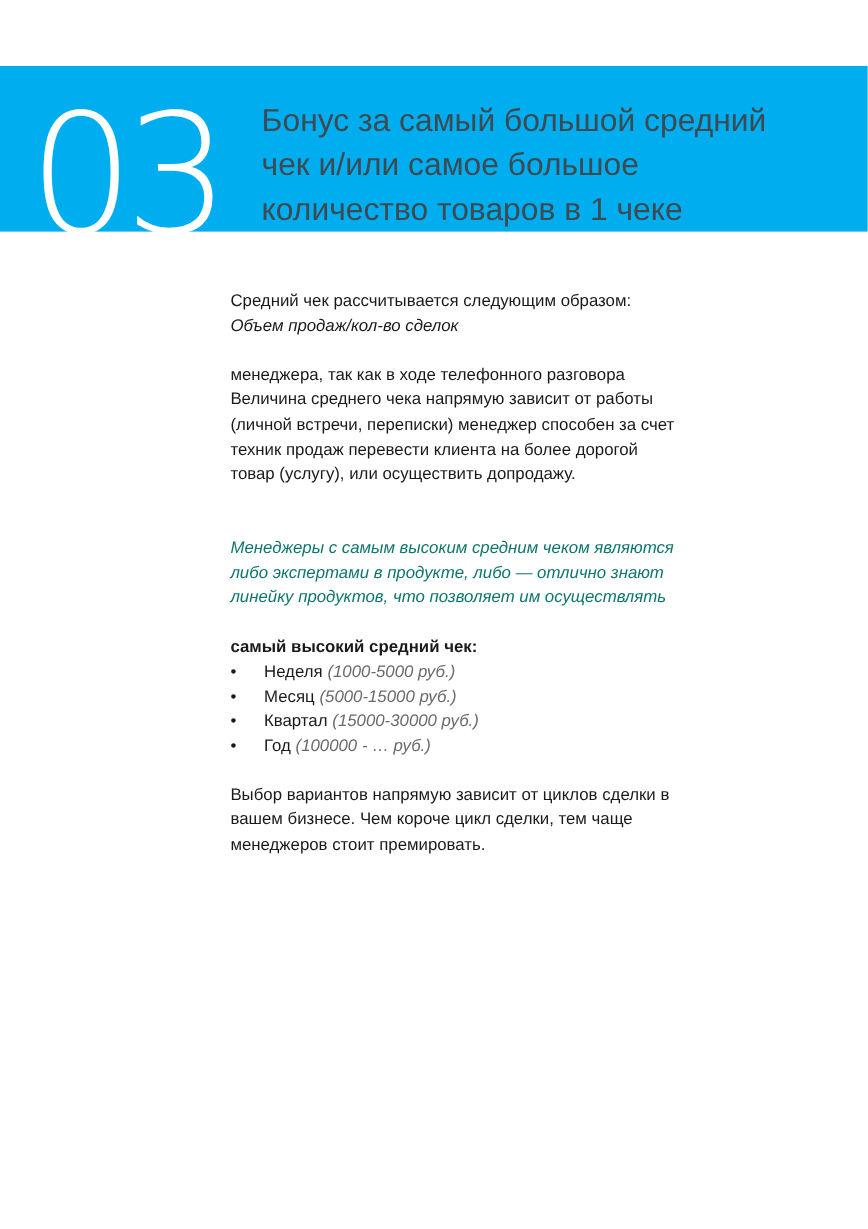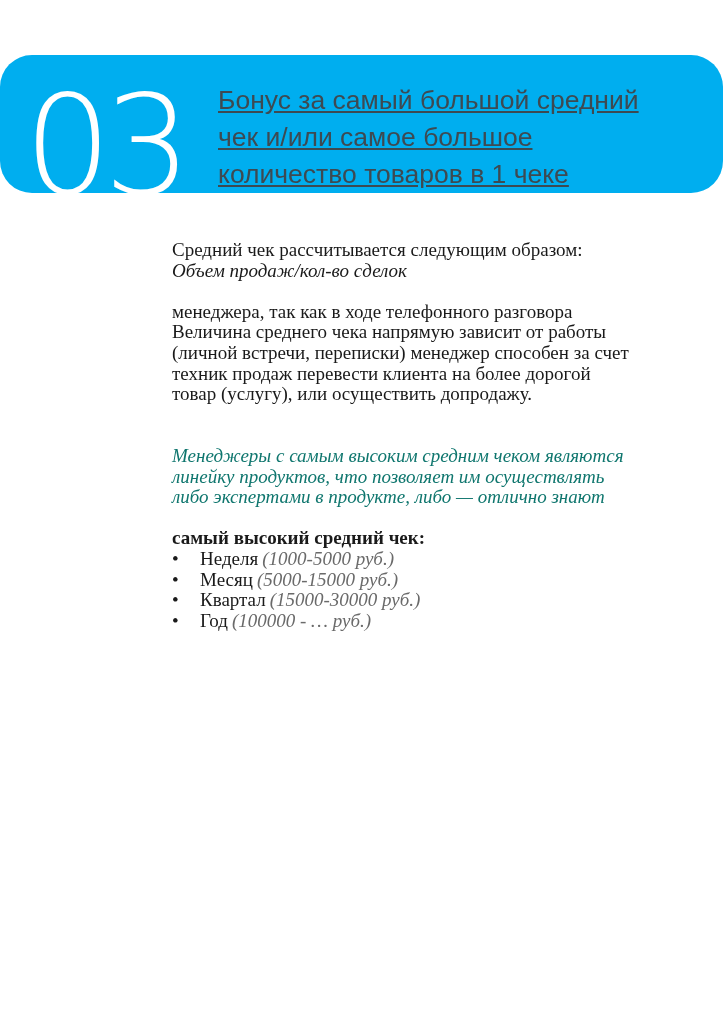--- a/index.html
+++ b/index.html
@@ -1,23 +1,23 @@
 <!DOCTYPE html>
 <html><head>
   <meta charset="utf-8">
   <style>
     html, body { margin: 0; padding: 0; background: #ffffff; }
     body { width: 723px; height: 1024px; position: relative; overflow: hidden;
            font-family: "Liberation Sans", "DejaVu Sans", sans-serif; }
-    .banner { position: absolute; left: 0; top: 55px; width: 723px; height: 138px; background: #00aeef; overflow: visible; border-radius: 32px; }
+    .banner { position: absolute; left: 0; top: 55px; width: 723px; height: 138px; background: #00aeef; overflow: visible; }
     .big-num { position: absolute; left: 24px; top: 22px; font-size: 138px; line-height: 1; color: #ffffff;
                font-family: "DejaVu Sans", "Liberation Sans", sans-serif; font-weight: 300; letter-spacing: -8px; }
-    .title { position: absolute; left: 218px; top: 27px; width: 470px; font-size: 26.5px; line-height: 37px; color: #3d4a52; text-decoration: underline; }
+    .title { position: absolute; left: 218px; top: 27px; width: 470px; font-size: 26.5px; line-height: 37px; color: #3d4a52; }
     .title span { display: block; white-space: nowrap; }
-    .content { position: absolute; left: 172px; top: 240px; width: 440px; font-size: 19px; line-height: 20.6px; color: #1a1a1a; font-family: Liberation Serif, serif; }
+    .content { position: absolute; left: 192px; top: 240px; width: 440px; font-size: 14px; line-height: 20.6px; color: #1a1a1a; }
     .content p { margin: 0; }
     .gap { height: 20.6px; }
     .line { display: block; white-space: nowrap; }
     .italic { font-style: italic; }
     .bold { font-weight: bold; }
     .muted { color: #0f766e; font-style: italic; }
     .bullet { display: flex; white-space: nowrap; }
     .bullet .dot { width: 28px; }
     .bullet .range { color: #6a6a6a; font-style: italic; margin-left: 4px; text-align: right; }
   </style>
@@ -43,22 +43,22 @@
     <span class="line">менеджера, так как в ходе телефонного разговора</span>
     <span class="line">Величина среднего чека напрямую зависит от работы</span>
     <span class="line">(личной встречи, переписки) менеджер способен за счет</span>
     <span class="line">техник продаж перевести клиента на более дорогой</span>
     <span class="line">товар (услугу), или осуществить допродажу.</span>
   </p>
   <div class="gap"></div>
   <div class="gap"></div>
   <p class="muted">
     <span class="line">Менеджеры с самым высоким средним чеком являются</span>
+    <span class="line">либо экспертами в продукте, либо — отлично знают</span>
     <span class="line">линейку продуктов, что позволяет им осуществлять</span>
-    <span class="line">либо экспертами в продукте, либо — отлично знают</span>
   </p>
   <div class="gap"></div>
   <p class="bold">
     <span class="line">самый высокий средний чек:</span>
   </p>
   <div>
     <div class="bullet">
       <span class="dot">•</span>
       <span>Неделя</span>
       <span class="range">(1000-5000 руб.)</span>
@@ -73,13 +73,18 @@
       <span>Квартал</span>
       <span class="range">(15000-30000 руб.)</span>
     </div>
     <div class="bullet">
       <span class="dot">•</span>
       <span>Год</span>
       <span class="range">(100000 - … руб.)</span>
     </div>
   </div>
   <div class="gap"></div>
+  <p>
+    <span class="line">Выбор вариантов напрямую зависит от циклов сделки в</span>
+    <span class="line">вашем бизнесе. Чем короче цикл сделки, тем чаще</span>
+    <span class="line">менеджеров стоит премировать.</span>
+  </p>
 </div>
 
 </body></html>

